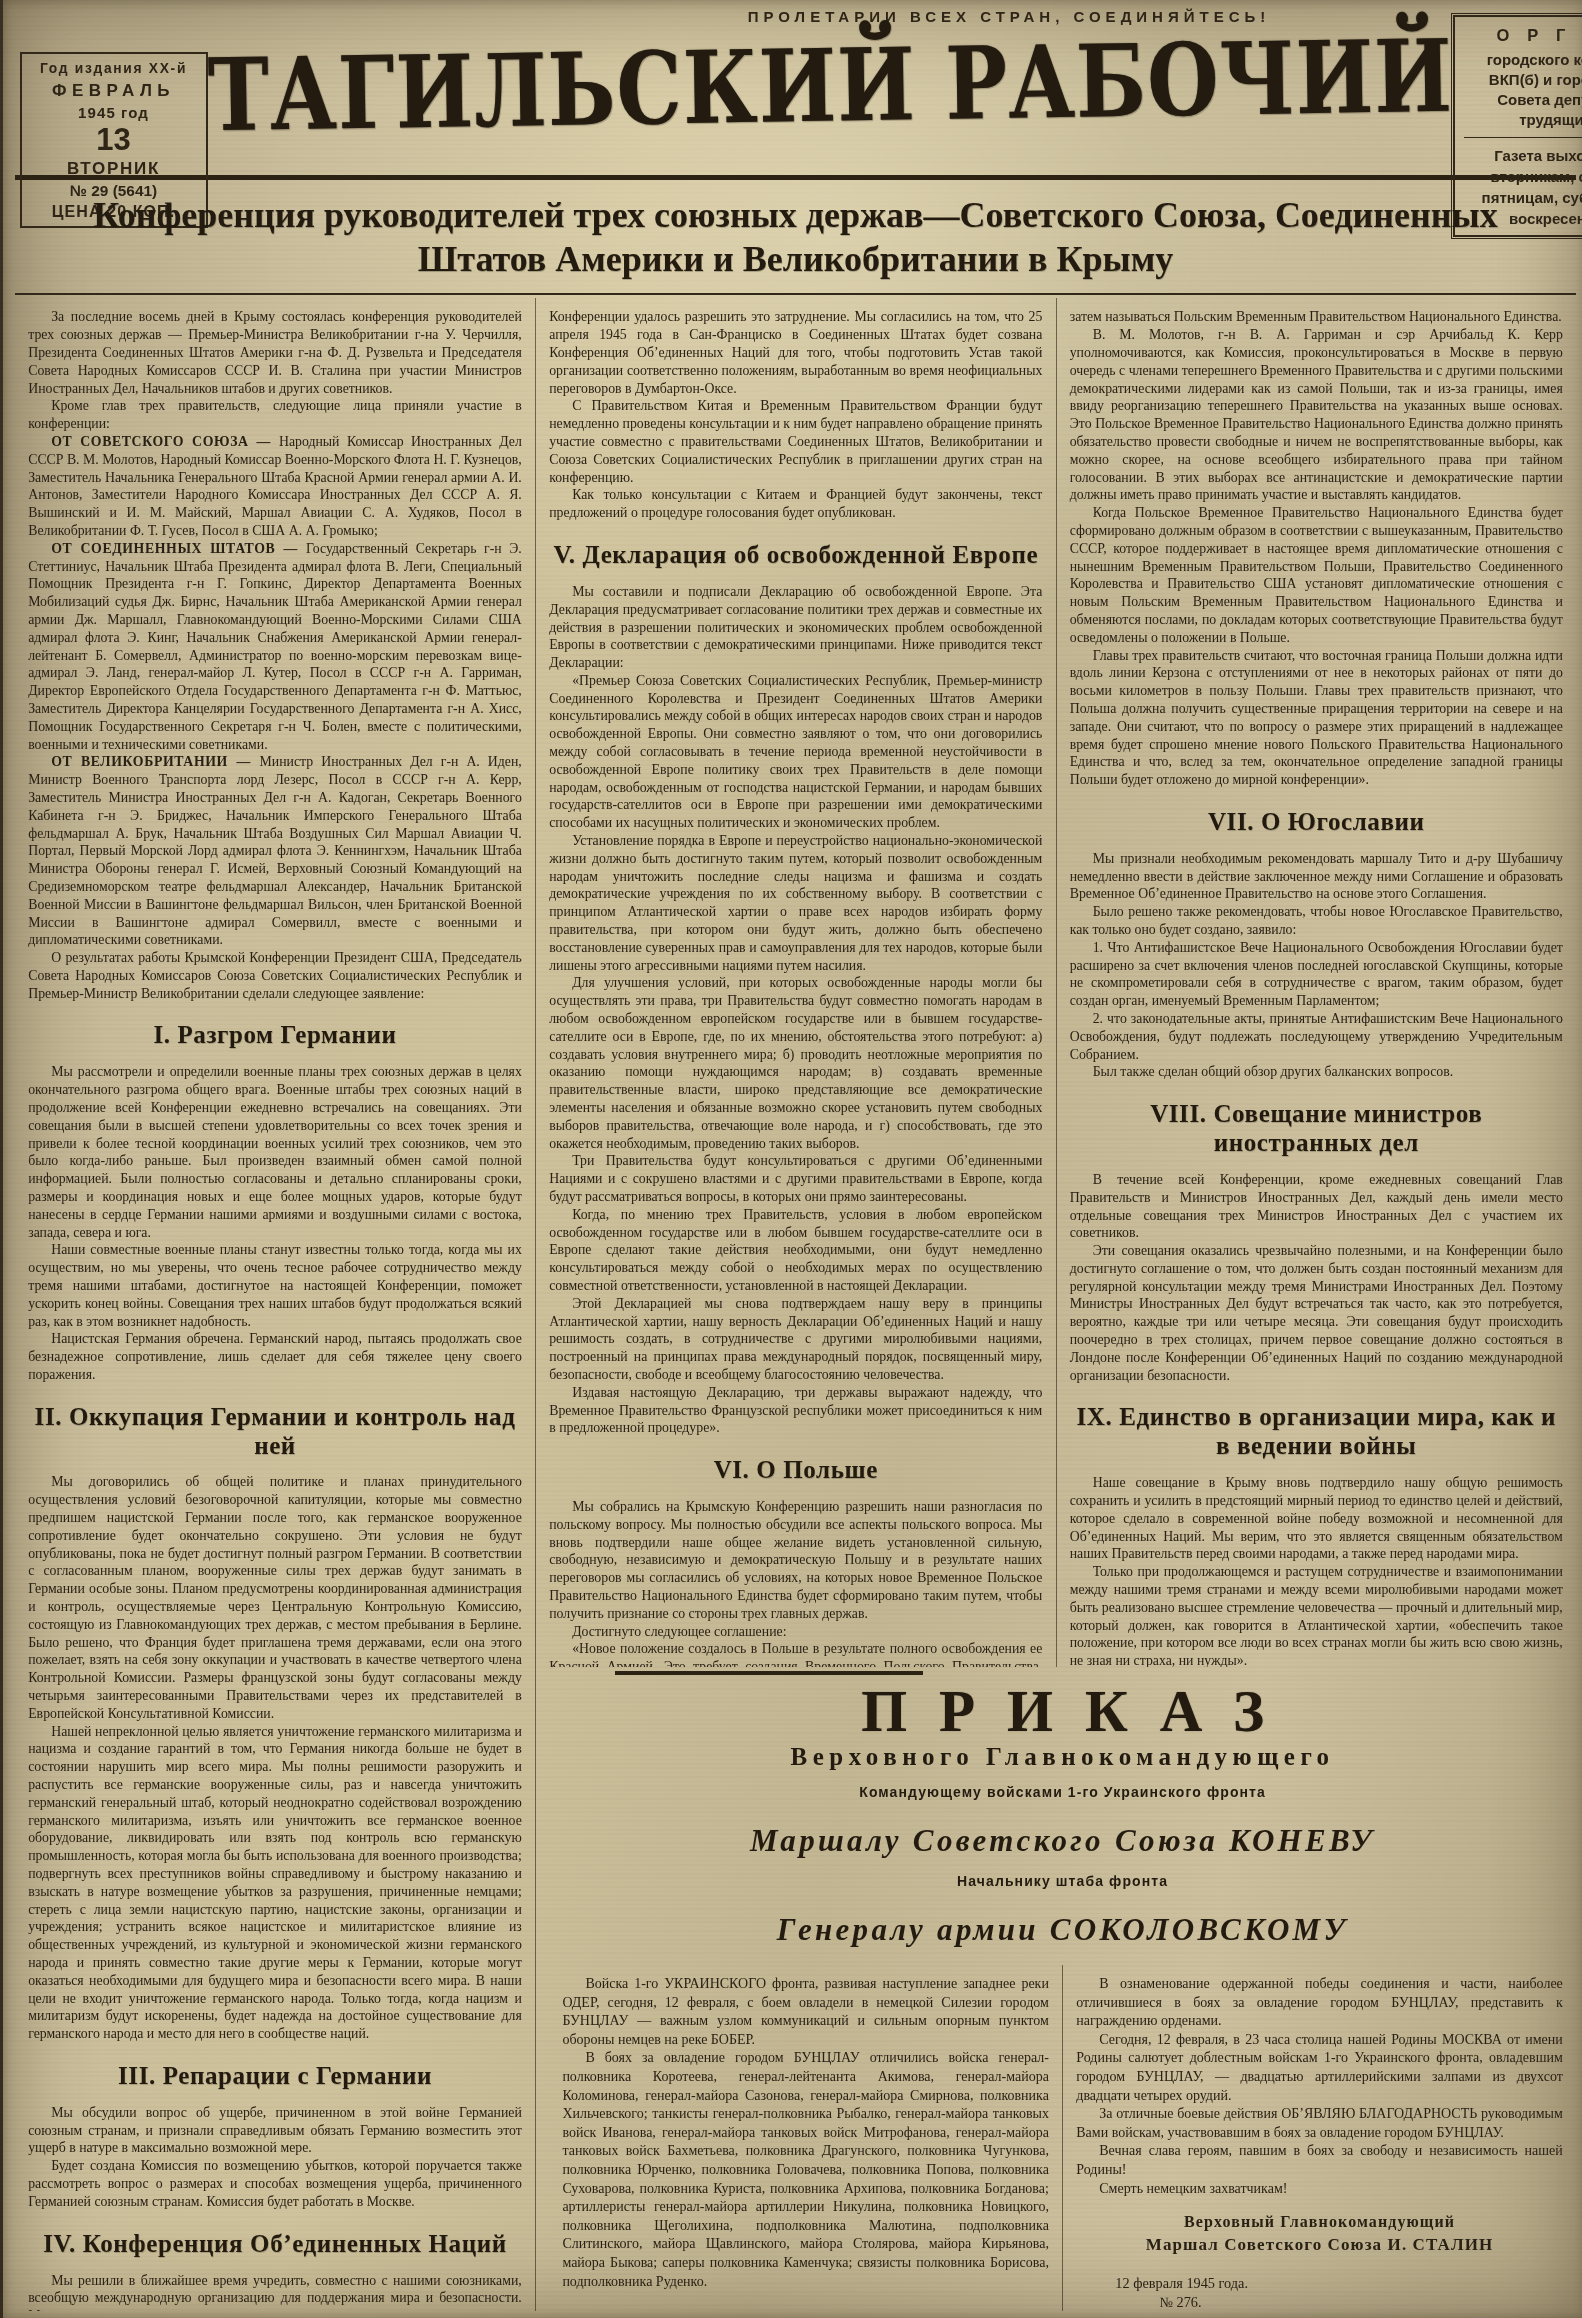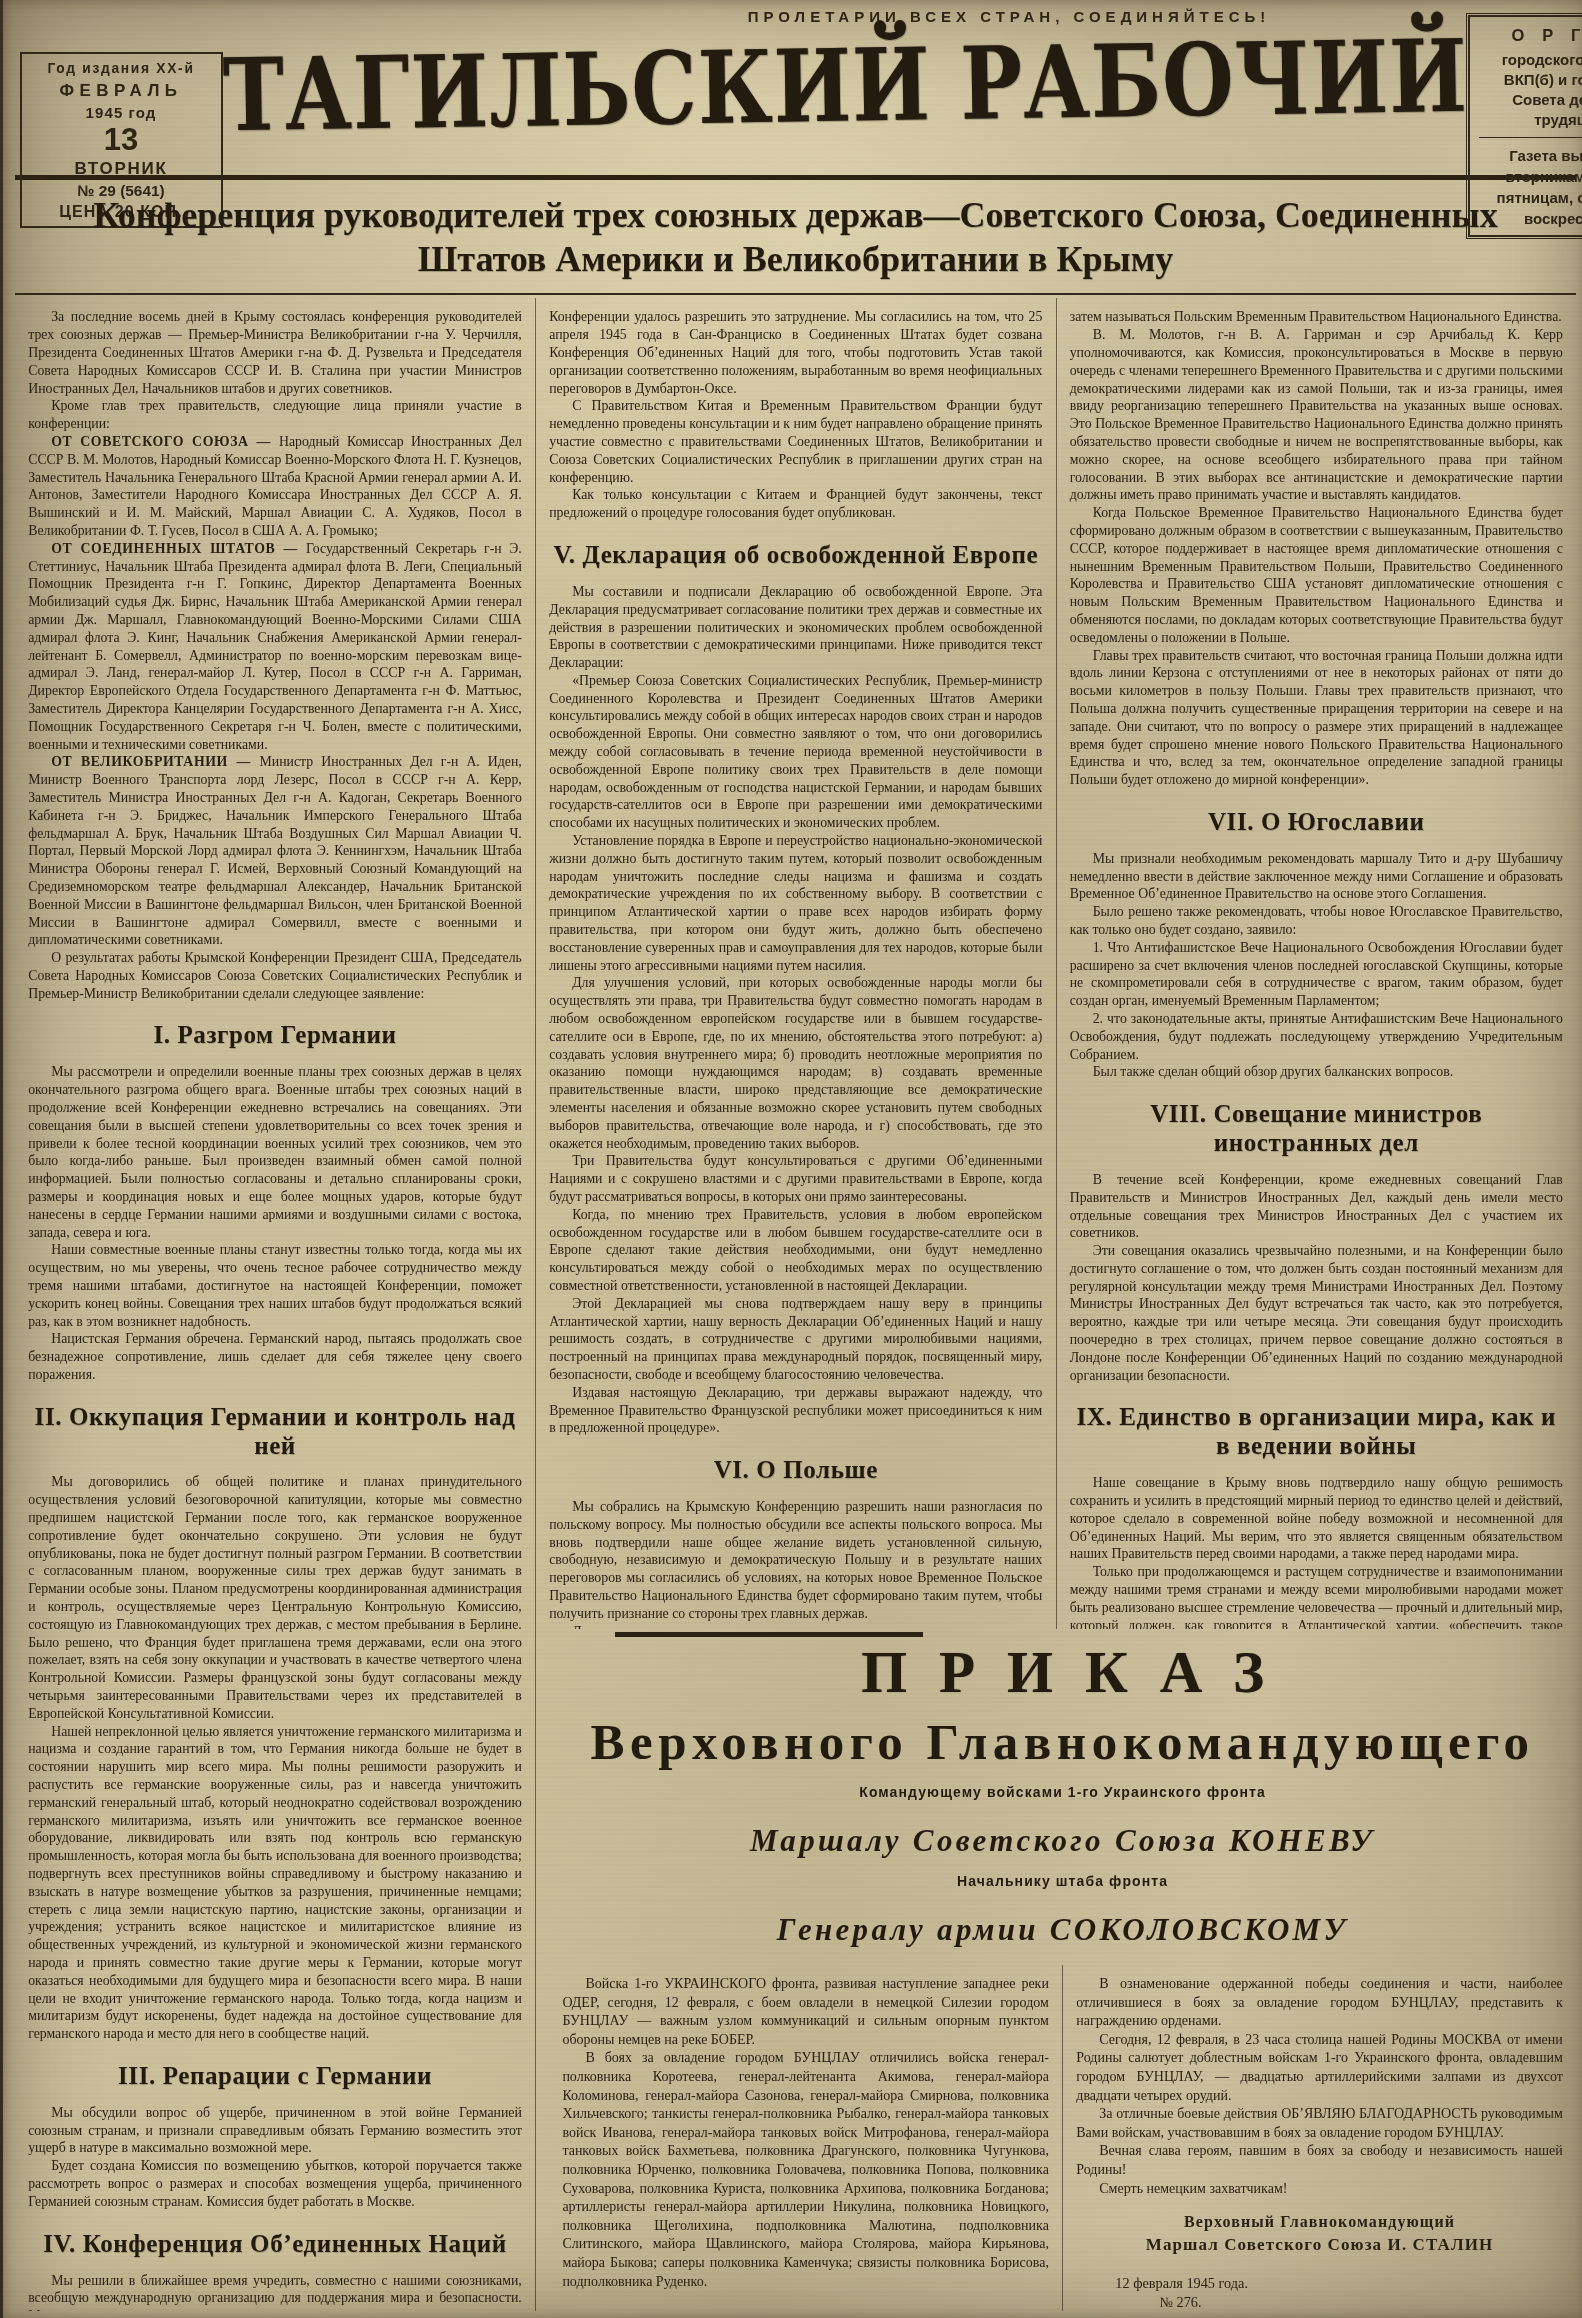--- a/index.html
+++ b/index.html
@@ -19,21 +19,21 @@
     border-left:3.9px solid rgba(24,17,8,.82);
   }
   
   .slogan{
     position:absolute;top:7.7px;left:714px;width:584px;
     font-family:"Liberation Sans","DejaVu Sans",sans-serif;
     font-weight:700;font-size:15px;letter-spacing:5px;color:#2e2517;text-align:center;
   }
   .header{display:flex;align-items:flex-start;padding:6.6px 14.3px 0 16.5px;height:175px;box-sizing:border-box;}
   .issue-box{
-    margin-top:45px;width:203px;flex:0 0 auto;
+    margin-top:45px;width:188px;flex:0 0 auto;
     border:2.2px solid #32281a;padding:7.7px 5.5px 5.5px;box-sizing:border-box;
     text-align:center;font-family:"Liberation Sans","DejaVu Sans",sans-serif;color:#2e2517;
   }
   .issue-box .yr{font-size:13.8px;font-weight:700;letter-spacing:1.7px;}
   .issue-box .month{font-size:17px;font-weight:700;letter-spacing:5.5px;margin-top:4.4px;}
   .issue-box .y1945{font-size:15px;font-weight:700;margin-top:3.3px;letter-spacing:1.1px;}
   .issue-box .day{font-size:31px;font-weight:700;margin-top:1.1px;}
   .issue-box .dow{font-size:17px;font-weight:700;letter-spacing:1.7px;margin-top:1.1px;}
   .issue-box .num{font-size:15.4px;font-weight:700;margin-top:3.3px;}
   .issue-box .price{font-size:16px;font-weight:700;margin-top:2.2px;letter-spacing:1.1px;}
@@ -80,21 +80,21 @@
     text-align:center;font-weight:700;font-size:25px;line-height:1.15;
     margin:19px 0 13.2px;color:#221a0e;letter-spacing:0.6px;
     text-shadow:0.6px 0.6px 0 rgba(36,27,16,.2);
   }
   
   .prikaz{flex:0 0 auto;border-top:0;padding-top:3.3px;position:relative;}
   .prikaz::before{content:"";display:block;height:4.4px;width:308px;background:#2b2213;margin:0 0 5.5px 66px;}
   .prikaz-head{text-align:center;color:#241b10;}
   .prikaz-title{font-weight:700;font-size:59px;letter-spacing:32px;line-height:1.05;text-indent:32px;
     text-shadow:0 0 1.1px rgba(36,27,16,.6);}
-  .prikaz-sub{font-weight:700;font-size:51px;letter-spacing:5.5px;margin-top:12px;line-height:1.05;}
+  .prikaz-sub{font-weight:700;font-size:25px;letter-spacing:5.5px;margin-top:1px;line-height:1.05;}
   .prikaz-addr{font-family:"Liberation Sans","DejaVu Sans",sans-serif;font-size:14px;font-weight:700;margin-top:14.3px;letter-spacing:1.1px;}
   .prikaz-name{font-style:italic;font-weight:700;font-size:31px;margin-top:23px;letter-spacing:3.3px;}
   .prikaz-cols{display:flex;margin-top:16.5px;}
   .prikaz .para{font-size:14px;line-height:1.33;}
   .prikaz-sig1{font-weight:700;font-size:16px;text-align:center;margin-top:14.3px;letter-spacing:1.1px;}
   .prikaz-sig2{font-weight:700;font-size:17px;text-align:center;margin-top:4.4px;letter-spacing:1.1px;}
   .prikaz-date{font-size:14.3px;margin:20px 0 0 39px;}
   .prikaz-num{font-size:14.3px;margin:2.2px 0 0 83px;}
 </style>
 </head>

